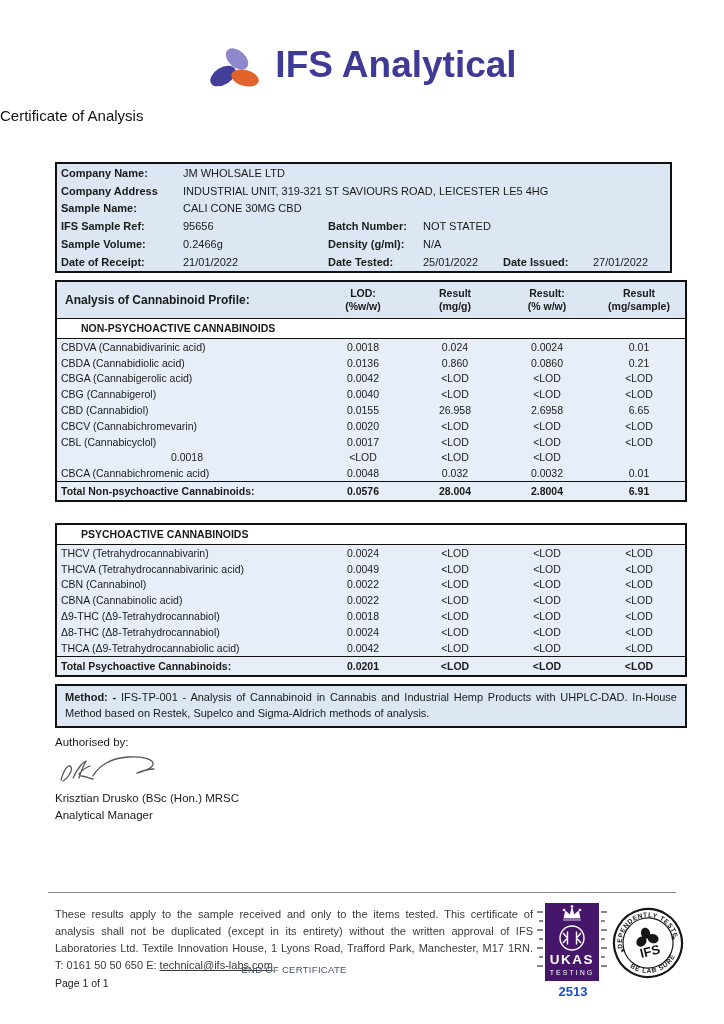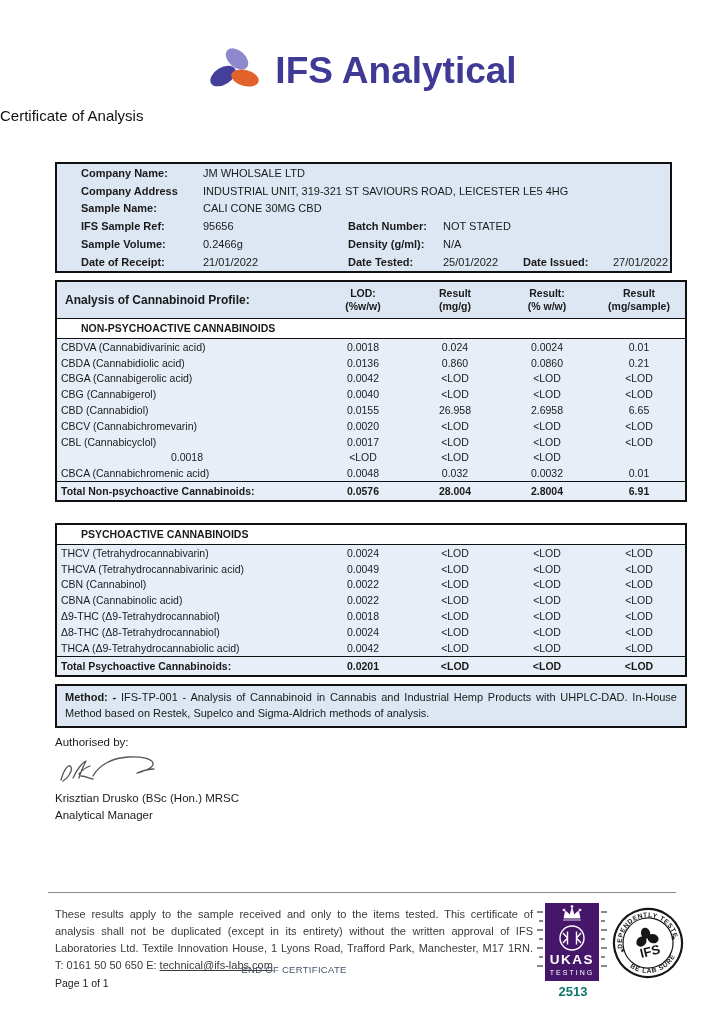--- a/index.html
+++ b/index.html
@@ -1,31 +1,31 @@
 <!DOCTYPE html>
 <html><head>
 <meta charset="utf-8">
 <style>
   html,body{margin:0;padding:0;background:#fff;}
   .page{position:relative;width:724px;height:1024px;background:#ffffff;
         font-family:"Liberation Sans", sans-serif;color:#1a1a1a;overflow:hidden;}
 
   
   .brand{position:absolute;top:44px;left:0;width:724px;display:flex;
-         justify-content:center;align-items:flex-end;gap:10px;}
+         justify-content:center;align-items:flex-start;gap:10px;}
   .brand-text{font-size:37px;font-weight:bold;color:#3e3a96;letter-spacing:0px;}
   .doc-title{position:absolute;top:107px;left:0;width:618px;text-align:left;
              font-size:15px;color:#111;}
 
   
   .company{position:absolute;top:162px;left:55px;width:613px;background:#dce7f3;
            border:2px solid #111;font-size:11px;}
   .ct-row{display:flex;height:17.8px;align-items:center;}
   .ct-row .b{font-weight:bold;}
-  .cl1{width:122px;padding-left:24px;}
+  .cl1{width:122px;padding-left:4px;}
   .cv-wide{flex:1;}
   .cv1{width:145px;}
   .cl2{width:95px;}
   .cv2{width:80px;}
   .cl3{width:90px;}
   .cv3{flex:1;}
 
   
   .atable{position:absolute;left:55px;width:628px;border:2px solid #111;background:#e7eef7;
           font-size:10.5px;}
@@ -59,21 +59,21 @@
   
   .foot-rule{position:absolute;top:892px;left:48px;width:628px;height:1px;background:#8a8a8a;}
   .disclaimer{position:absolute;top:906px;left:55px;width:478px;font-size:11px;
               line-height:1.55;color:#3a3a3a;text-align:justify;}
   .email{color:#3a3a3a;text-decoration:underline;cursor:pointer;}
   .end-cert{position:absolute;top:964px;left:55px;width:478px;text-align:center;
             font-size:9.5px;color:#44546a;letter-spacing:0.3px;}
   .page-num{position:absolute;top:977px;left:55px;font-size:10.5px;color:#222;}
   .ukas{position:absolute;top:900px;left:534px;}
   .ukas-num{position:absolute;top:984px;left:545px;width:56px;text-align:center;
-            font-size:13px;font-weight:bold;color:#0f766e;}
+            font-size:13px;font-weight:bold;color:#1d4ed8;}
   .stamp{position:absolute;top:906px;left:611px;}
 </style>
 </head>
 <body>
 
 <div class="page">
 
   <div class="brand">
     <svg width="58" height="48" viewBox="0 0 58 48">
       <ellipse cx="30" cy="15" rx="13" ry="8.5" transform="rotate(42 30 15)" fill="#8e89cd"></ellipse>

